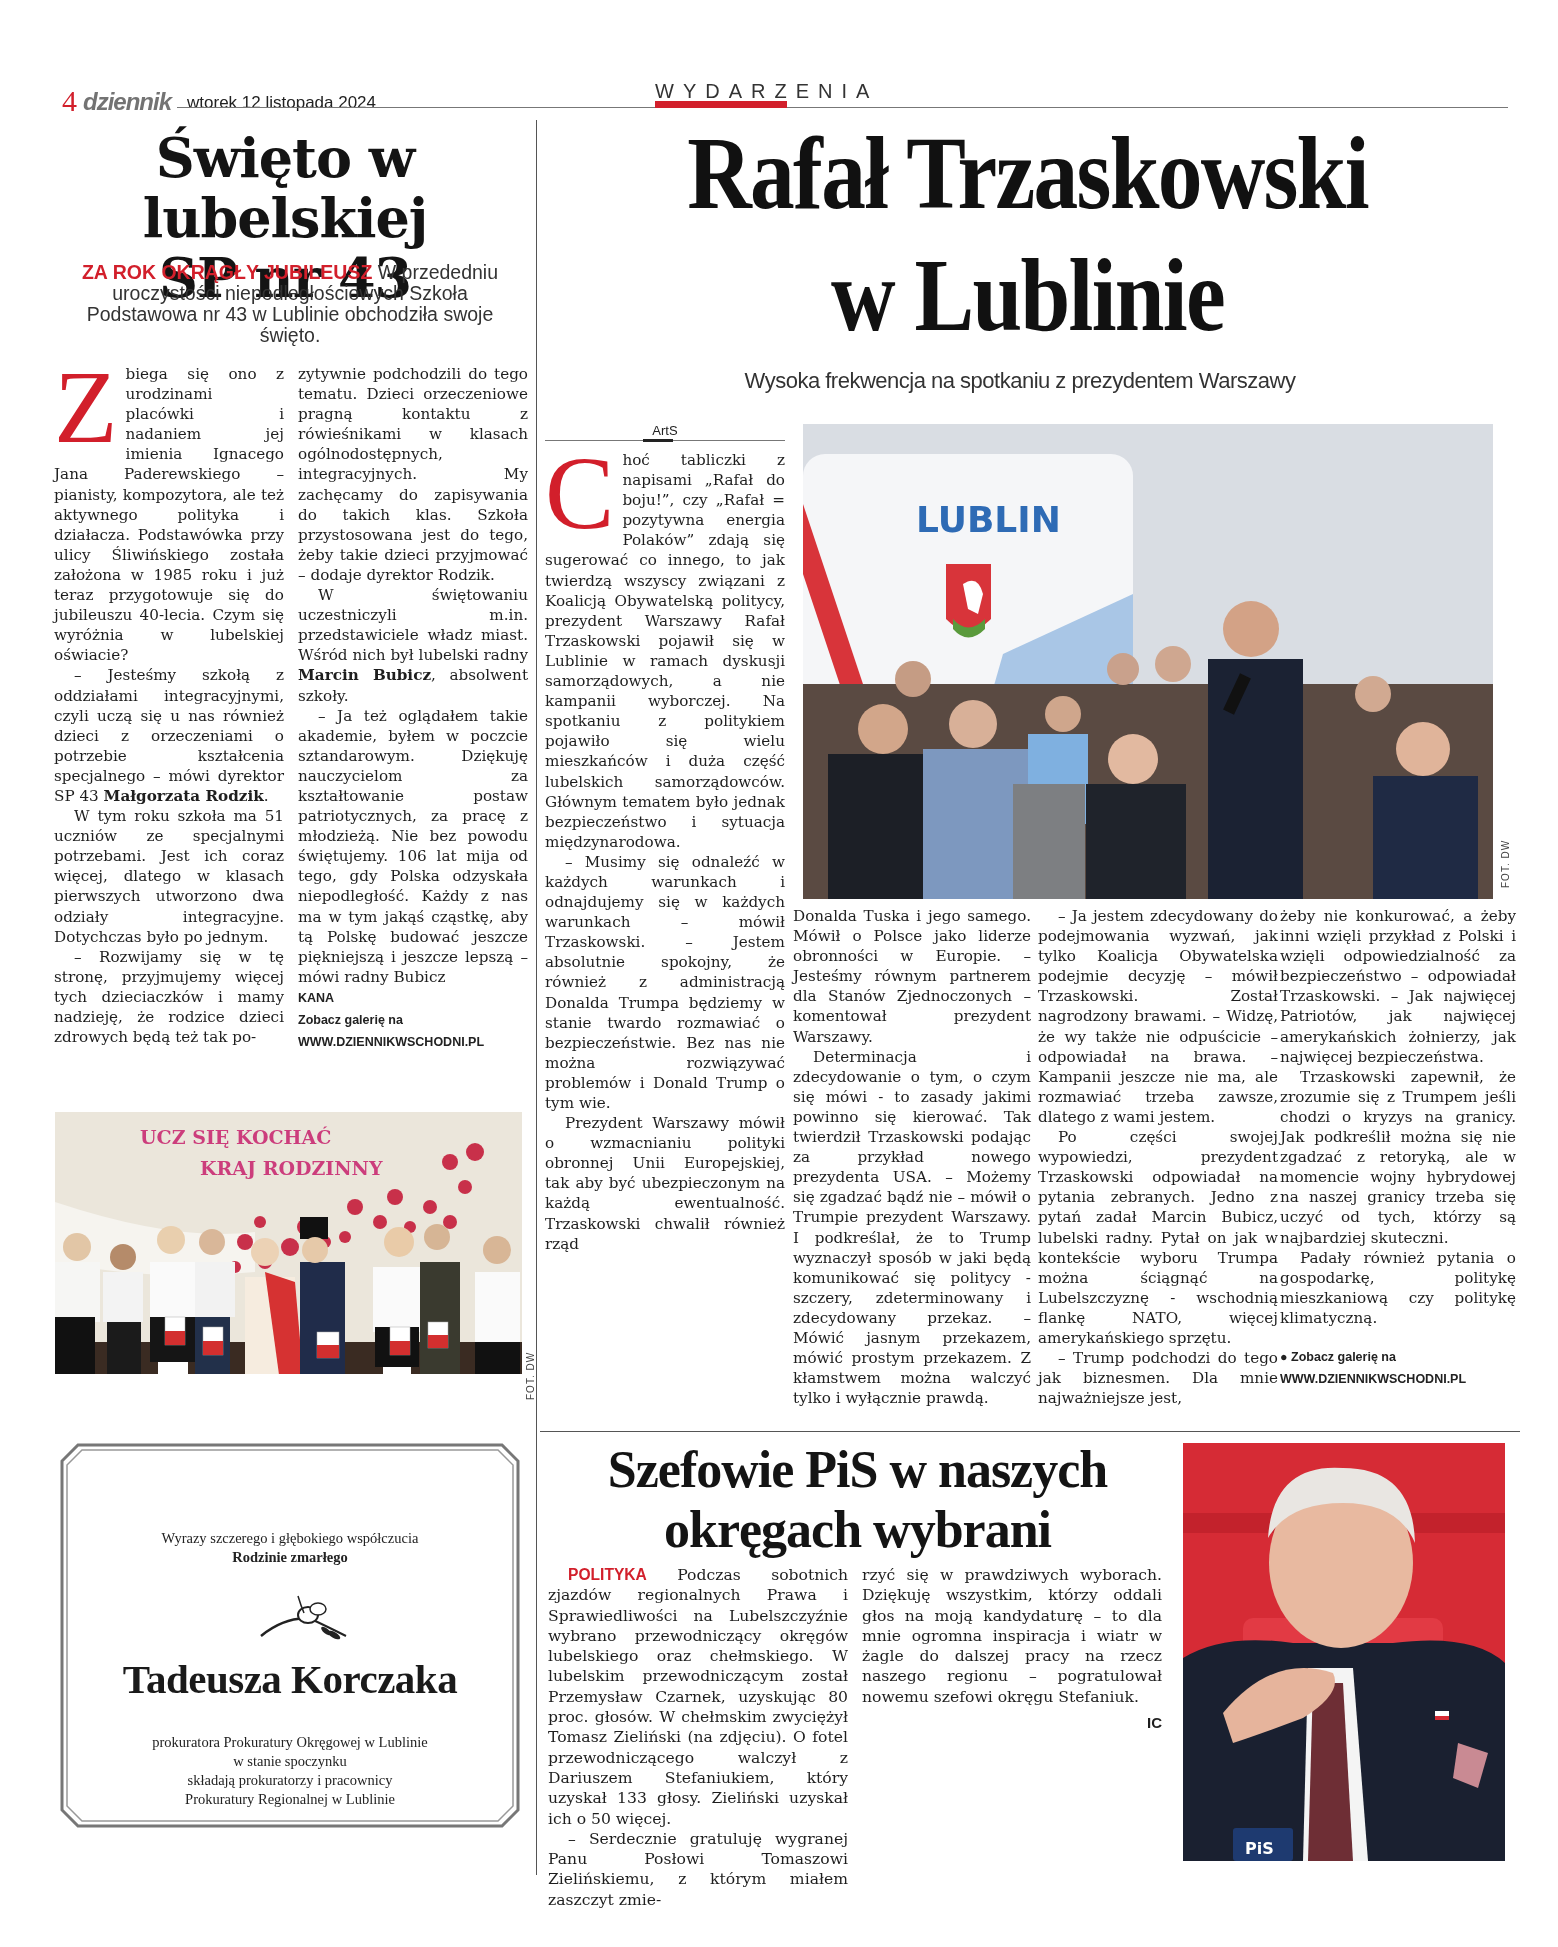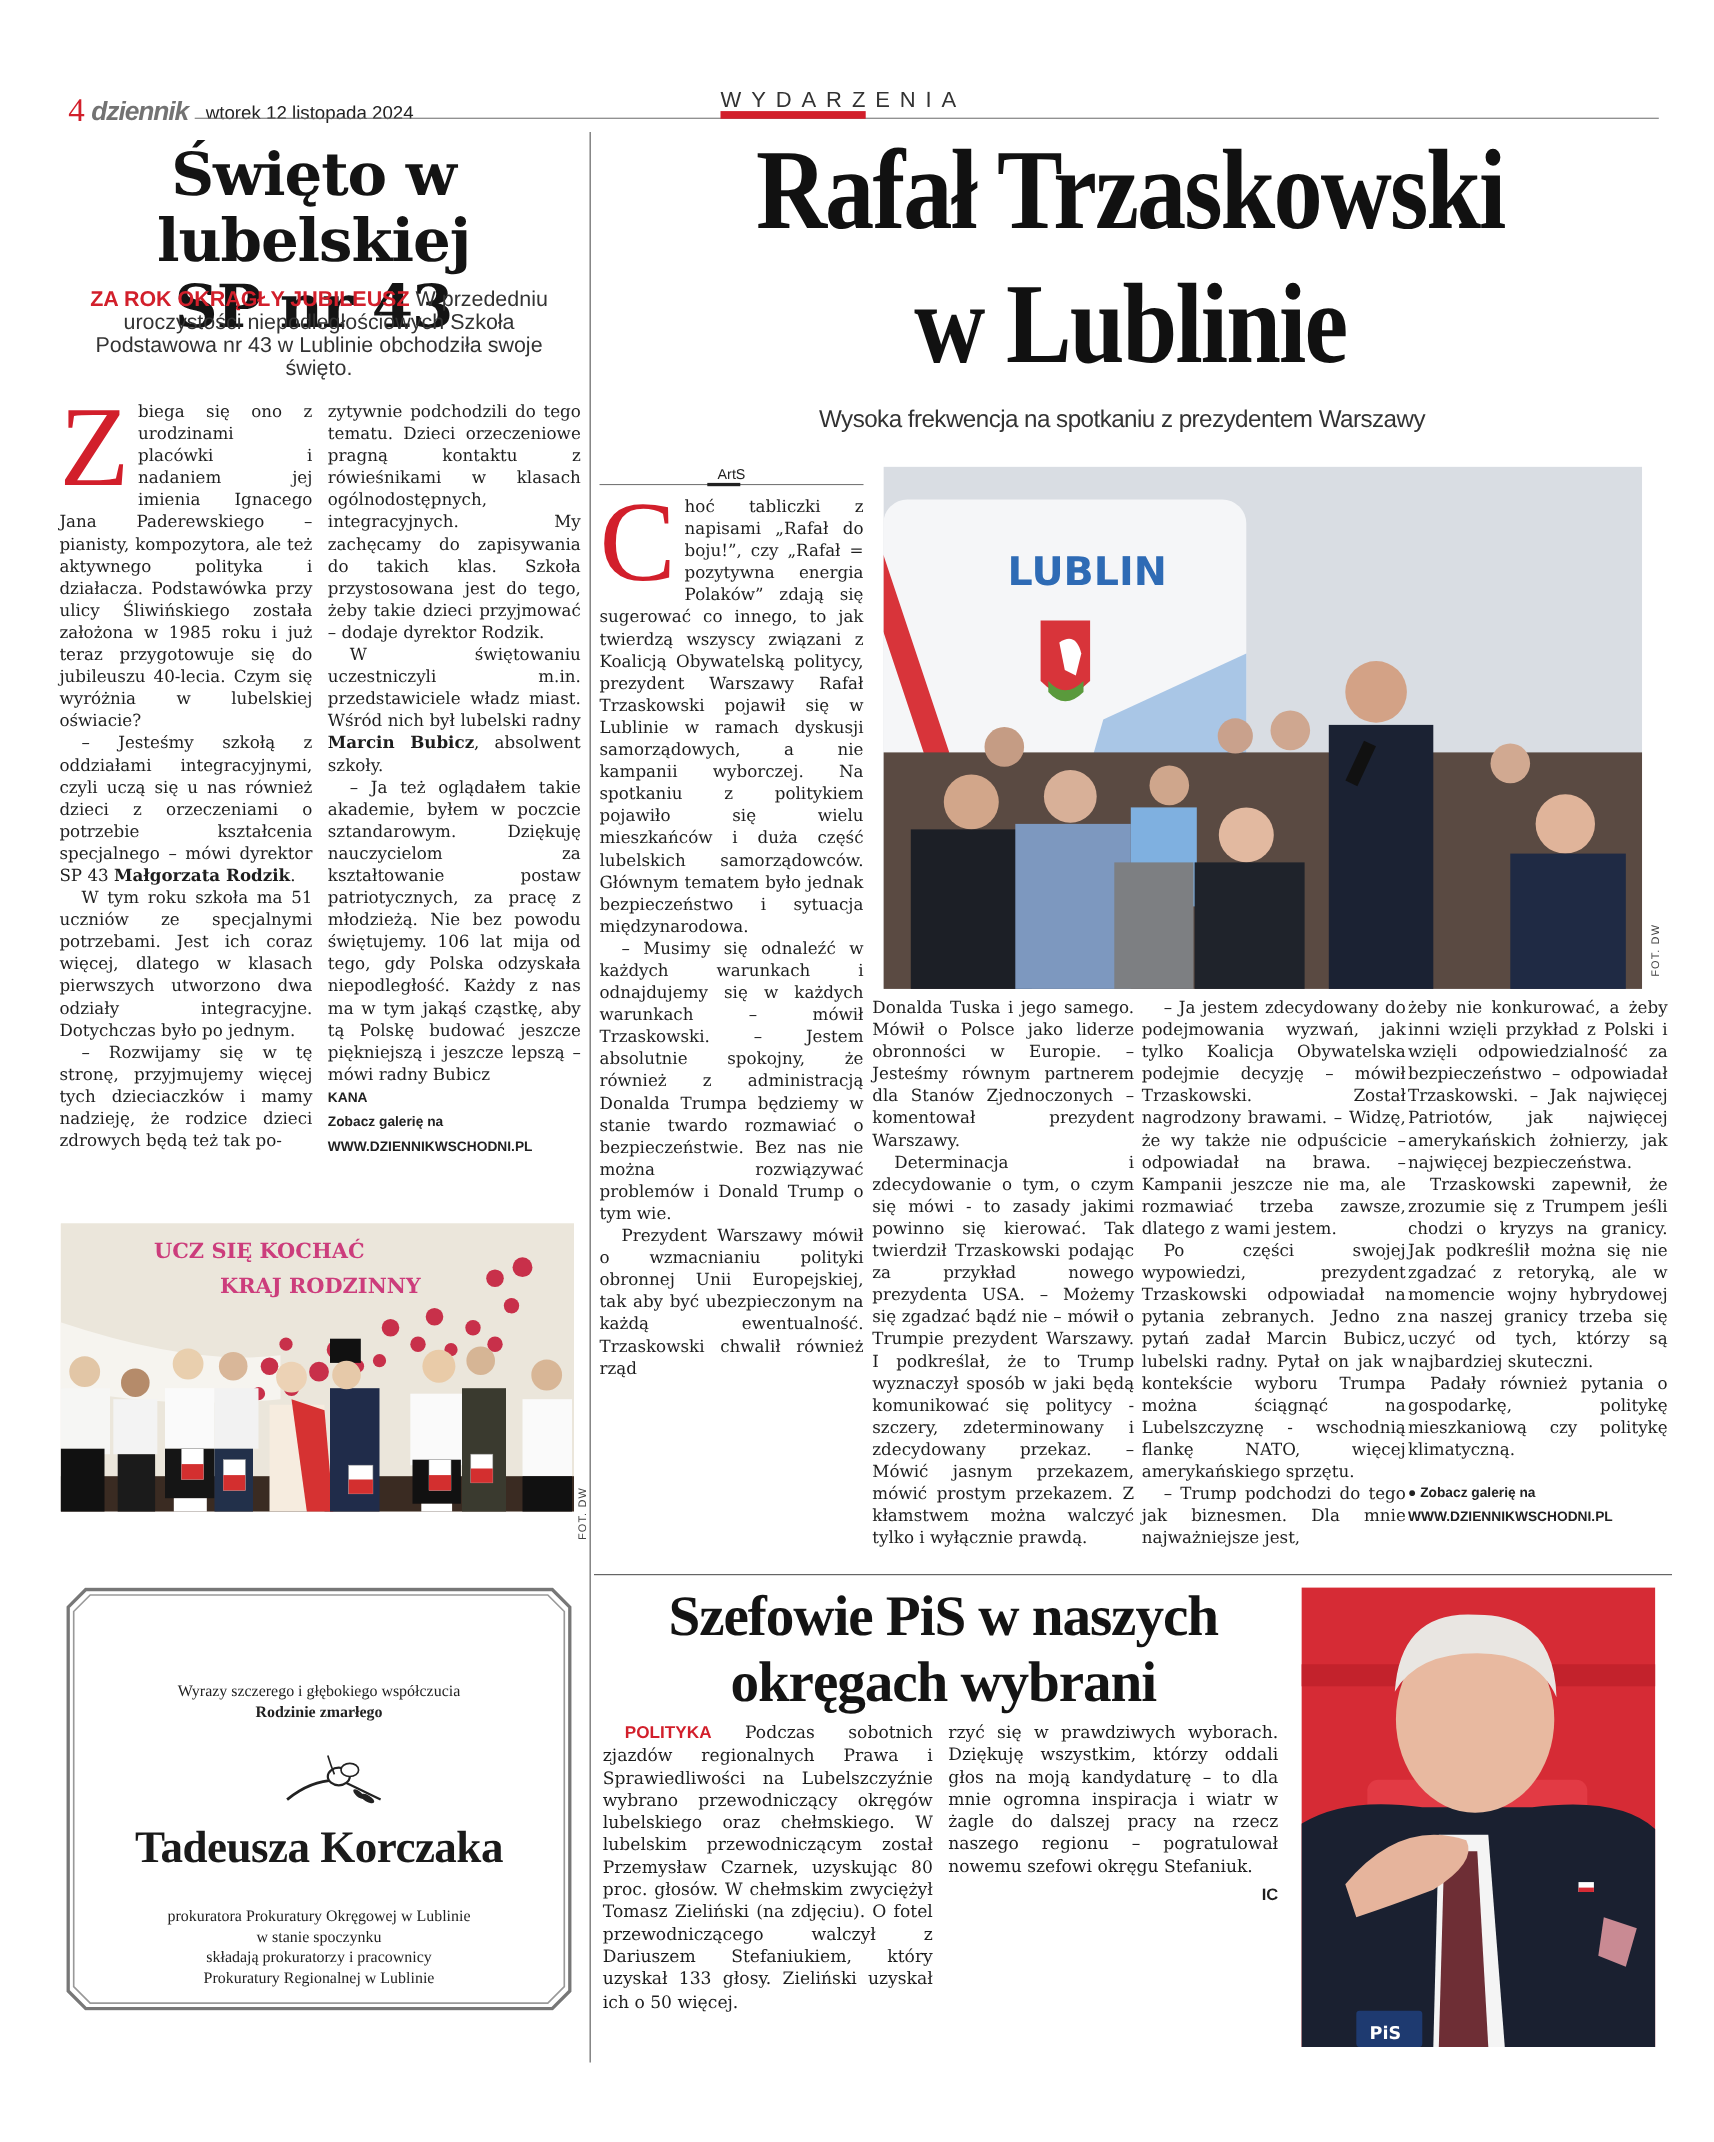--- a/index.html
+++ b/index.html
@@ -271,20 +271,21 @@
 </div>
 <div class="obit-code">n522</div>
 
 <h2 class="p-title">
   <span>Szefowie PiS w naszych</span><br>
   <span>okręgach wybrani</span>
 </h2>
 
 <div class="col col-sm" style="left:548px; top:1565px; width:300px;">
   <p><span class="kicker" style="font-family:'Liberation Sans',sans-serif;">POLITYKA</span><span> Podczas sobotnich zjazdów regionalnych Prawa i Sprawiedliwości na Lubelszczyźnie wybrano przewodniczący okręgów lubelskiego oraz chełmskiego. W lubelskim przewodniczącym został Przemysław Czarnek, uzyskując 80 proc. głosów. W chełmskim zwyciężył Tomasz Zieliński (na zdjęciu). O fotel przewodniczącego walczył z Dariuszem Stefaniukiem, który uzyskał 133 głosy. Zieliński uzyskał ich o 50 więcej.</span></p>
+  <p>– Serdecznie gratuluję wygranej Panu Posłowi Tomaszowi Zielińskiemu, z którym miałem zaszczyt zmie-</p>
 </div>
 
 <div class="col col-sm" style="left:862px; top:1565px; width:300px;">
   <p class="noind">rzyć się w prawdziwych wyborach. Dziękuję wszystkim, którzy oddali głos na moją kandydaturę – to dla mnie ogromna inspiracja i wiatr w żagle do dalszej pracy na rzecz naszego regionu – pogratulował nowemu szefowi okręgu Stefaniuk.</p>
   <div class="sig-ic">IC</div>
 </div>
 
 <div class="photo" style="left:1183px; top:1443px; width:322px; height:418px;">
   <svg width="322" height="418" viewBox="0 0 322 418">
     <rect width="322" height="418" fill="#d62b35"></rect>

